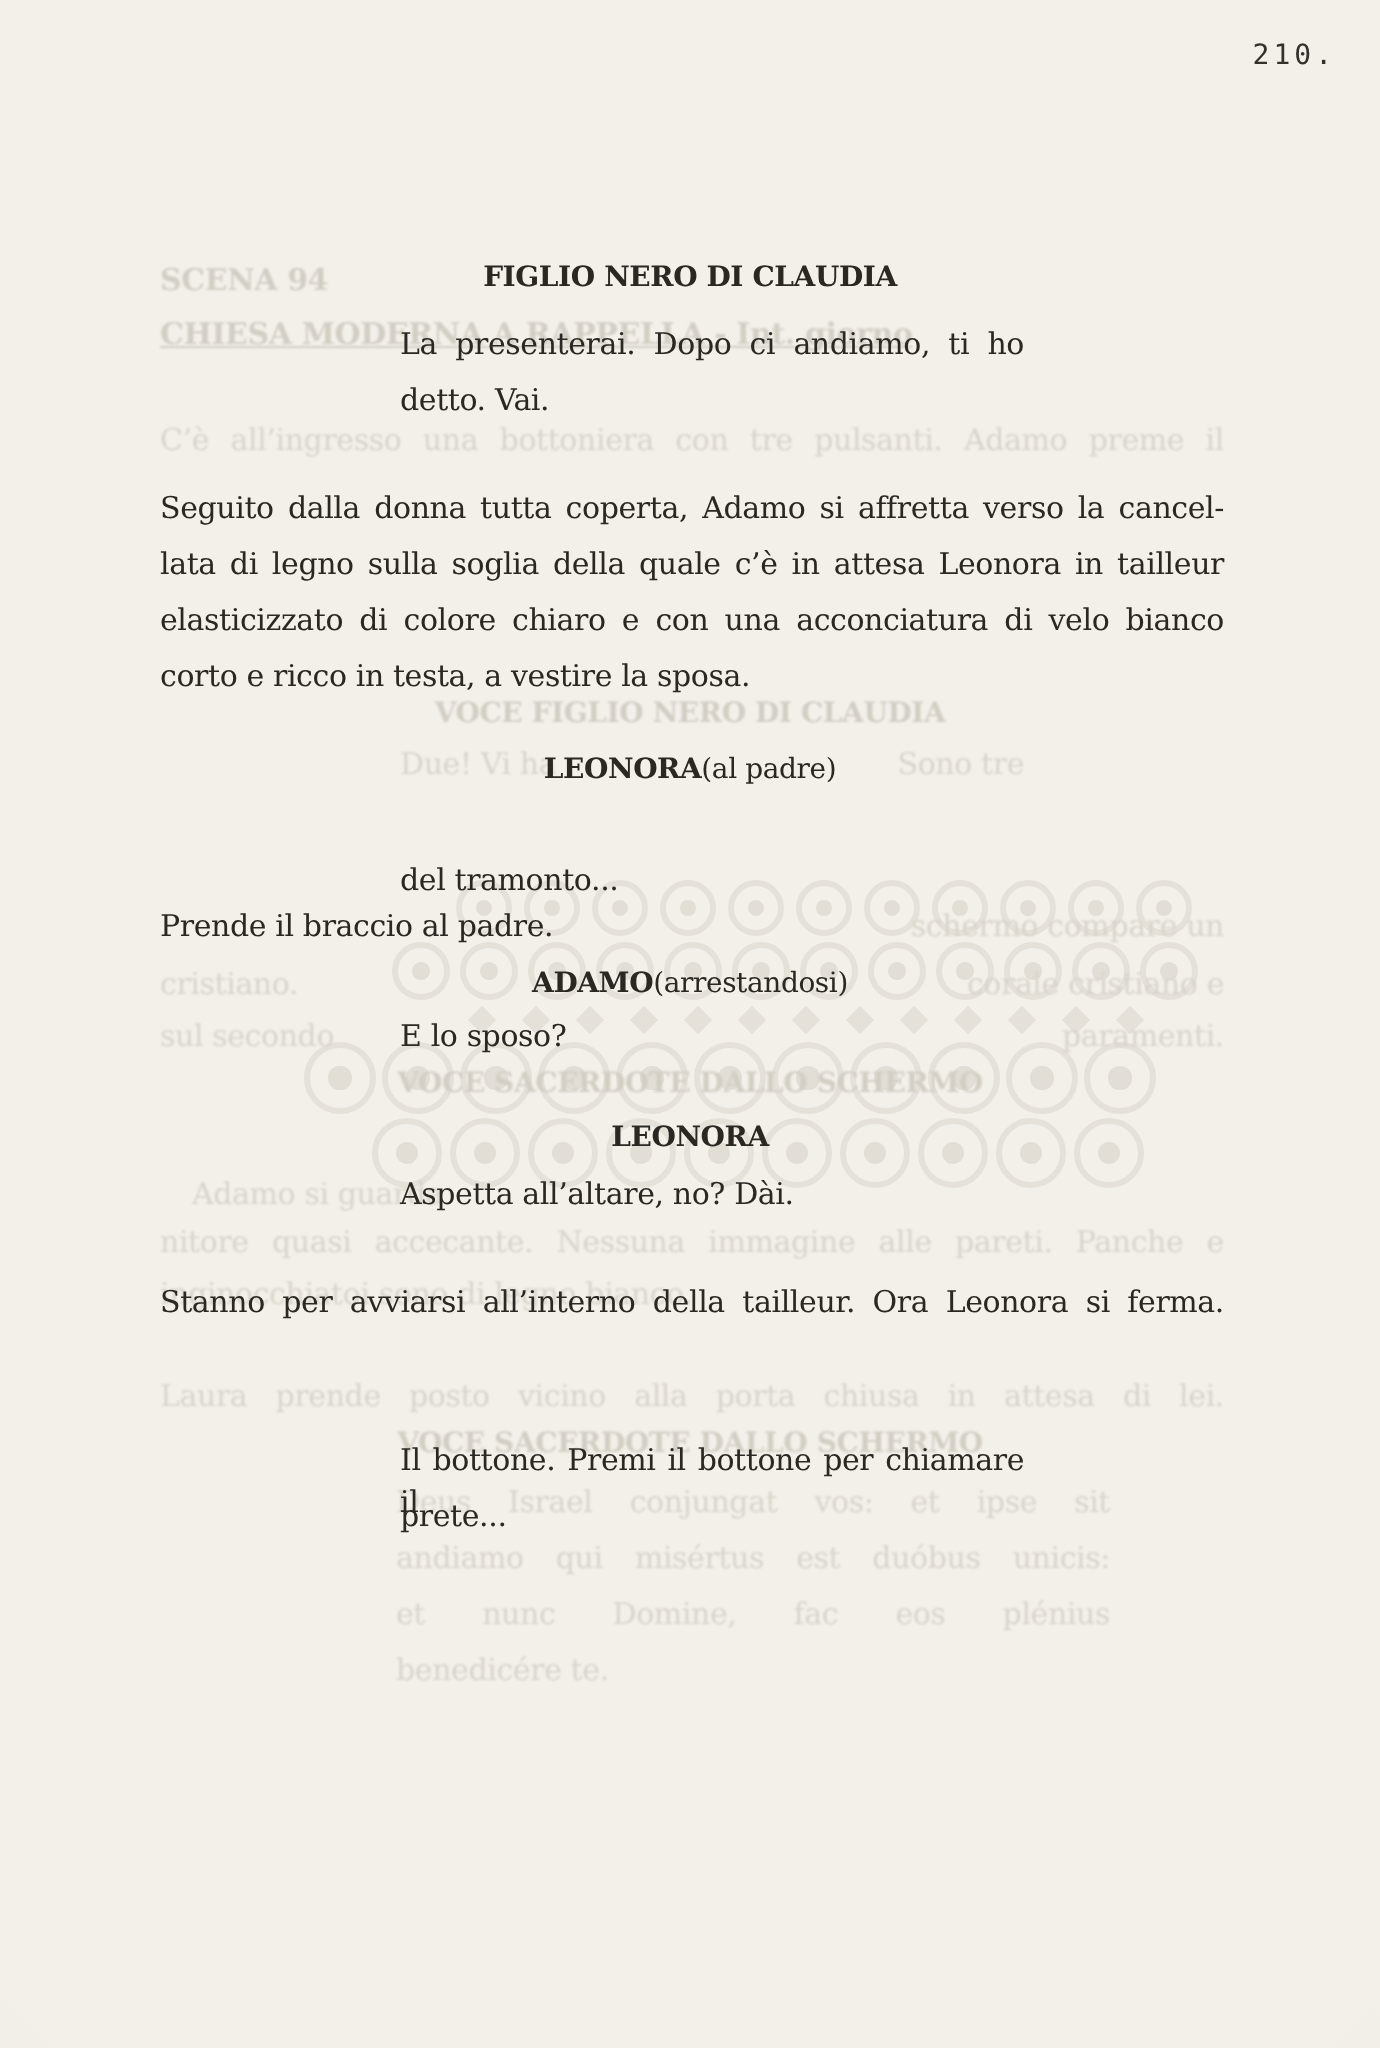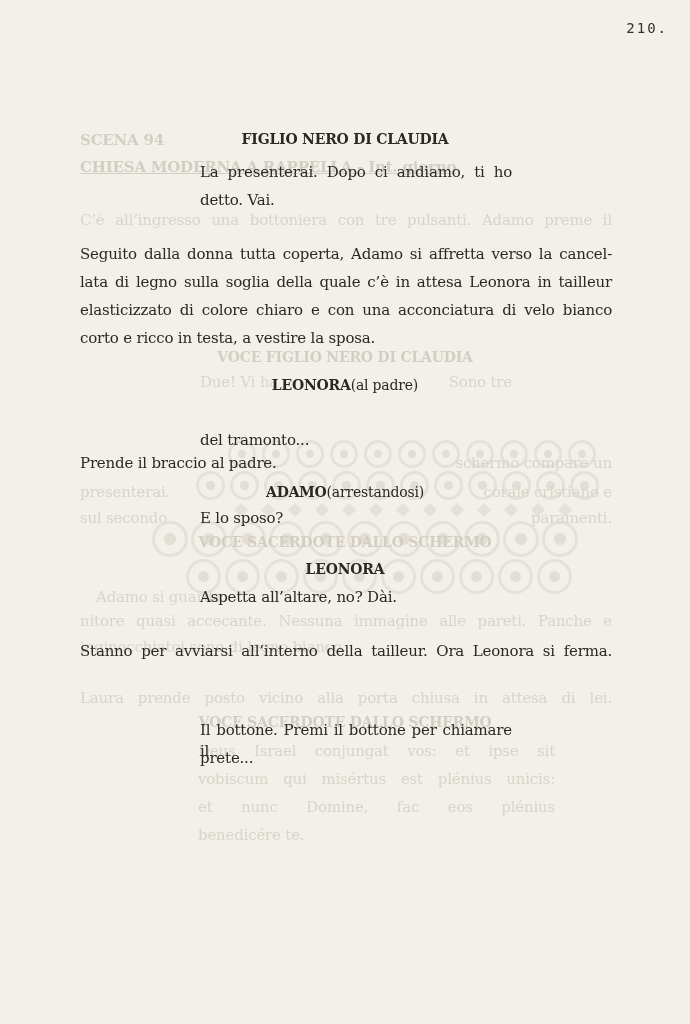--- a/index.html
+++ b/index.html
@@ -122,39 +122,39 @@
       <div class="line action fill ghost" style="top: 210px;">C’è all’ingresso una bottoniera con tre pulsanti. Adamo preme il</div>
       <div class="line character ghost" style="top: 347px;"><span>VOCE FIGLIO NERO DI CLAUDIA</span></div>
       <div class="line dialogue-frag ghost" style="top: 372px;">
         <span class="frag-left">Due! Vi ha</span>
         <span class="frag-right">Sono tre</span>
       </div>
       <div class="line action-frag ghost" style="top: 453px;">
         <span class="frag-right">schermo compare un</span>
       </div>
       <div class="line action-frag ghost" style="top: 482px;">
-        <span class="frag-left">presenterai.</span>
+        <span class="frag-left">cristiano.</span>
         <span class="frag-right">corale cristiano e</span>
       </div>
       <div class="line action-frag ghost" style="top: 508px;">
         <span class="frag-left">sul secondo</span>
         <span class="frag-right">paramenti.</span>
       </div>
       <div class="line character ghost" style="top: 532px;"><span>VOCE SACERDOTE DALLO SCHERMO</span></div>
       <div class="line action-frag ghost" style="top: 587px; margin-left: 16px;">
         <span class="frag-left">Adamo si guarda</span>
       </div>
       <div class="line action fill ghost" style="top: 611px;">nitore quasi accecante. Nessuna immagine alle pareti. Panche e</div>
       <div class="line action-frag ghost" style="top: 637px;">
         <span class="frag-left">inginocchiatoi sono di legno bianco.</span>
       </div>
       <div class="line action fill ghost" style="top: 688px;">Laura prende posto vicino alla porta chiusa in attesa di lei.</div>
       <div class="line character ghost" style="top: 712px;"><span>VOCE SACERDOTE DALLO SCHERMO</span></div>
       <div class="line dialogue fill ghost" style="top: 741px; left: 198px; width: 357px;">Deus Israel conjungat vos: et ipse sit</div>
-      <div class="line dialogue fill ghost" style="top: 769px; left: 198px; width: 357px;">vobiscum qui misértus est plénius unicis:</div>
+      <div class="line dialogue fill ghost" style="top: 769px; left: 198px; width: 357px;">andiamo qui misértus est duóbus unicis:</div>
       <div class="line dialogue fill ghost" style="top: 797px; left: 198px; width: 357px;">et nunc Domine, fac eos plénius</div>
       <div class="line dialogue ghost" style="top: 825px; left: 198px; width: 357px;">benedicére te.</div>
     </div>
   <div class="layer" id="main-layer">
       <div class="line character" style="top: 129px;"><span>FIGLIO NERO DI CLAUDIA</span></div>
       <div class="line dialogue fill" style="top: 162px;">La presenterai. Dopo ci andiamo, ti ho</div>
       <div class="line dialogue" style="top: 190px;">detto. Vai.</div>
       <div class="line action fill" style="top: 244px;">Seguito dalla donna tutta coperta, Adamo si affretta verso la cancel-</div>
       <div class="line action fill" style="top: 272px;">lata di legno sulla soglia della quale c’è in attesa Leonora in tailleur</div>
       <div class="line action fill" style="top: 300px;">elasticizzato di colore chiaro e con una acconciatura di velo bianco</div>

